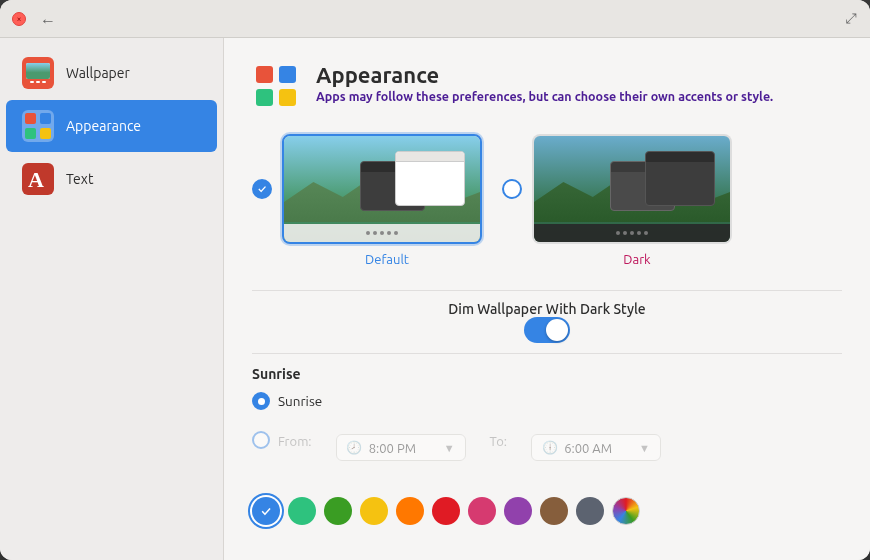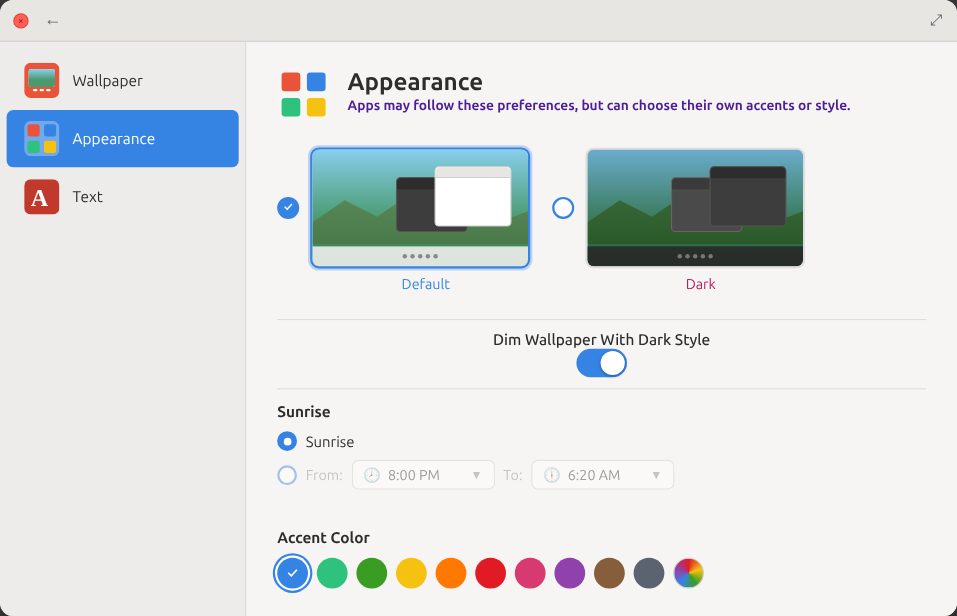--- a/index.html
+++ b/index.html
@@ -342,23 +342,22 @@
       width: 7px; height: 7px;
       border-radius: 50%;
       background: white;
     }
     .radio-option-label {
       font-size: 13.5px;
       color: #2d2d2d;
     }
     .time-row {
       display: flex;
-      align-items: center;
-      gap: 8px;
-      margin-top: 0;
+      gap: 24px;
+      margin-top: 16px;
     }
     .time-label {
       font-size: 13px;
       color: #888;
     }
     .time-select {
       display: flex;
       align-items: center;
       background: white;
       border: 1px solid #d0ceca;
@@ -578,29 +577,28 @@
           <div class="time-row">
             <span class="time-label">From:</span>
             <div class="time-select">
               <span class="time-select-icon">🕗</span>
               <span class="time-select-value">8:00 PM</span>
               <span class="time-select-arrow">▼</span>
             </div>
             <span class="time-label">To:</span>
             <div class="time-select">
               <span class="time-select-icon">🕕</span>
-              <span class="time-select-value">6:20 AM</span>
+              <span class="time-select-value">6:00 AM</span>
               <span class="time-select-arrow">▼</span>
             </div>
           </div>
         </div>
       </div>
 
       <div class="accent-section">
-        <div class="accent-title">Accent Color</div>
         <div class="accent-colors">
 
           <div class="accent-dot selected" style="background:#3584e4;">
             <span class="accent-check">✓</span>
           </div>
 
           <div class="accent-dot" style="background:#2ec27e;"></div>
 
           <div class="accent-dot" style="background:#3a9d23;"></div>
 

